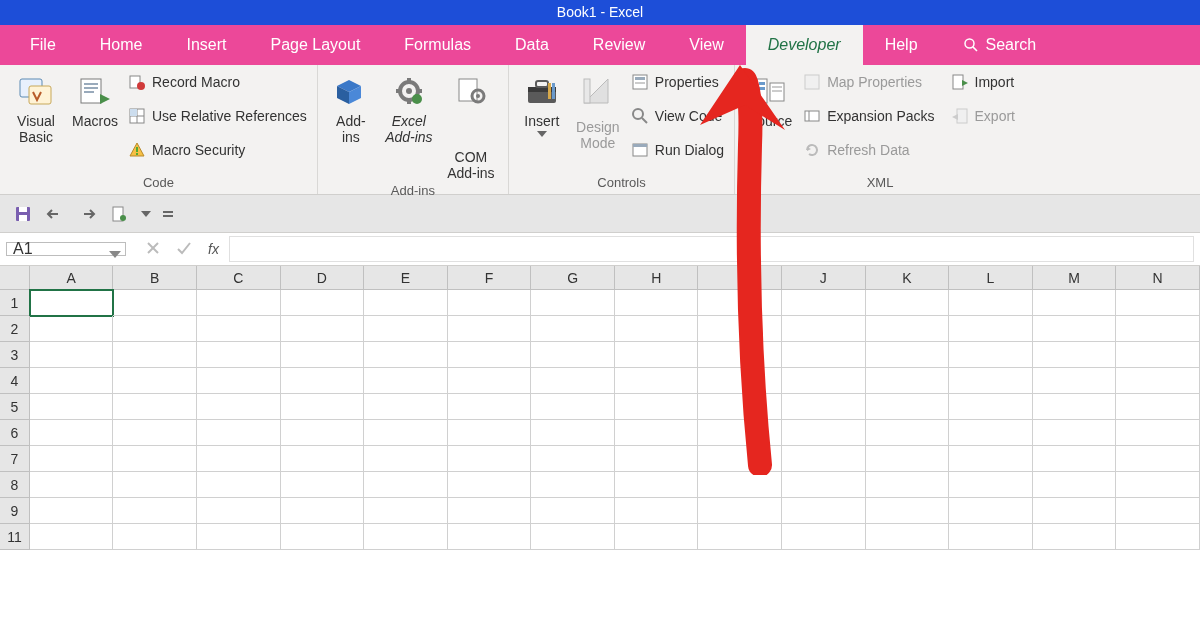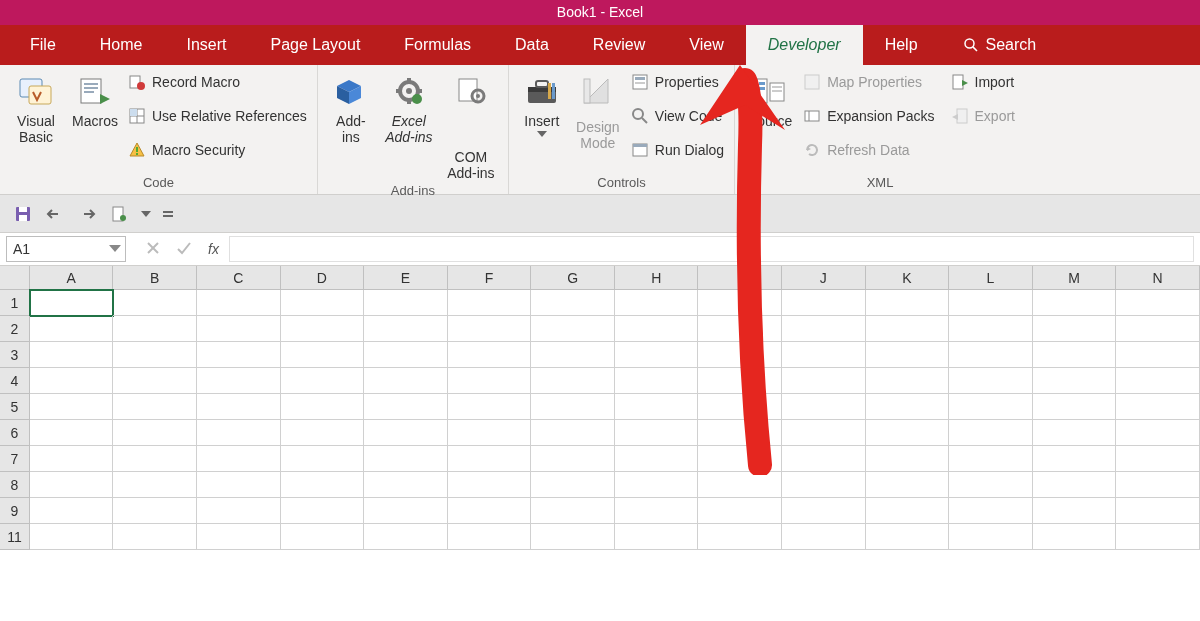--- a/index.html
+++ b/index.html
@@ -1,38 +1,38 @@
 <!DOCTYPE html>
 <html><head>
 <meta charset="utf-8">
 <style>
   * { box-sizing: border-box; margin: 0; padding: 0; font-family: "Segoe UI", Arial, sans-serif; }
   body { background: #fff; width: 1200px; height: 621px; overflow: hidden; font-size: 14px; }
 
-  .titlebar { background: #be185d; height: 25px; color: #fff; text-align: center; line-height: 25px; font-size: 14px; }
-  .tabs { background: #b91c1c; height: 40px; display: flex; align-items: stretch; padding-left: 8px; }
+  .titlebar { background: #1d4ed8; height: 25px; color: #fff; text-align: center; line-height: 25px; font-size: 14px; }
+  .tabs { background: #ec4899; height: 40px; display: flex; align-items: stretch; padding-left: 8px; }
   .tab { color: #fff; padding: 0 22px; display: flex; align-items: center; font-size: 16px; cursor: pointer; }
   .tab.active { background: #f3f2f1; color: #217346; font-weight: 500; font-style: italic; }
   .tab.search svg { margin-right: 6px; }
   .ribbon { background: #f3f2f1; height: 130px; display: flex; border-bottom: 1px solid #d0cfcd; }
   .group { display: flex; flex-direction: column; border-right: 1px solid #d9d8d6; padding: 4px 6px 2px; }
   .group-body { flex: 1; display: flex; align-items: flex-start; }
   .group-label { text-align: center; font-size: 13px; color: #595959; padding: 2px 0; }
   .big-btn { display: flex; flex-direction: column; align-items: center; justify-content: flex-start; width: 60px; padding-top: 4px; cursor: pointer; font-size: 14px; color: #333; line-height: 1.15; text-align: center; }
   .big-btn .icon-box { width: 36px; height: 36px; margin-bottom: 4px; display:flex; align-items:center; justify-content:center; }
   .small-list { display: flex; flex-direction: column; gap: 16px; padding: 4px 4px 0 4px; }
   .small-btn { display: flex; align-items: center; gap: 6px; font-size: 14px; color: #333; cursor: pointer; white-space: nowrap; }
   .small-btn.disabled { color: #9a9a9a; cursor: default; }
   .small-icon { width: 18px; height: 18px; display:flex; align-items:center; justify-content:center; flex-shrink:0; }
 
   .qat { background: #e6e6e6; height: 38px; display: flex; align-items: center; gap: 10px; padding: 0 12px; border-bottom: 1px solid #d0cfcd; }
   .qat-btn { width: 22px; height: 22px; display:flex; align-items:center; justify-content:center; cursor:pointer; color:#595959; }
 
   .formula-row { height: 33px; display:flex; align-items:center; border-bottom:1px solid #d0cfcd; background:#fff; }
-  .name-box { width:120px; height:26px; margin:0 10px 0 6px; border:1px solid #bdbdbd; display:flex; align-items:center; padding:0 6px; font-size:14px; color:#333; position:relative; }
+  .name-box { width:120px; height:14px; margin:0 10px 0 6px; border:1px solid #bdbdbd; display:flex; align-items:center; padding:0 6px; font-size:16px; color:#333; position:relative; }
   .name-box .dd { position:absolute; right:4px; top:5px; }
   .fx-btns { display:flex; align-items:center; gap:16px; color:#9a9a9a; padding:0 10px; }
   .formula-bar { flex:1; height:26px; border:1px solid #e0e0e0; margin-right:6px; }
 
   .sheet { position:relative; }
   .col-headers { display:flex; height:24px; background:#e6e6e6; border-bottom:1px solid #c0c0c0; }
   .corner { width:30px; border-right:1px solid #c0c0c0; background:#e6e6e6; }
   .col-h { width:84px; border-right:1px solid #c0c0c0; text-align:center; line-height:24px; font-size:14px; color:#333; }
   .grid-row { display:flex; height:26px; }
   .row-h { width:30px; background:#e6e6e6; border-right:1px solid #c0c0c0; border-bottom:1px solid #c0c0c0; text-align:center; line-height:26px; font-size:14px; color:#333; }

